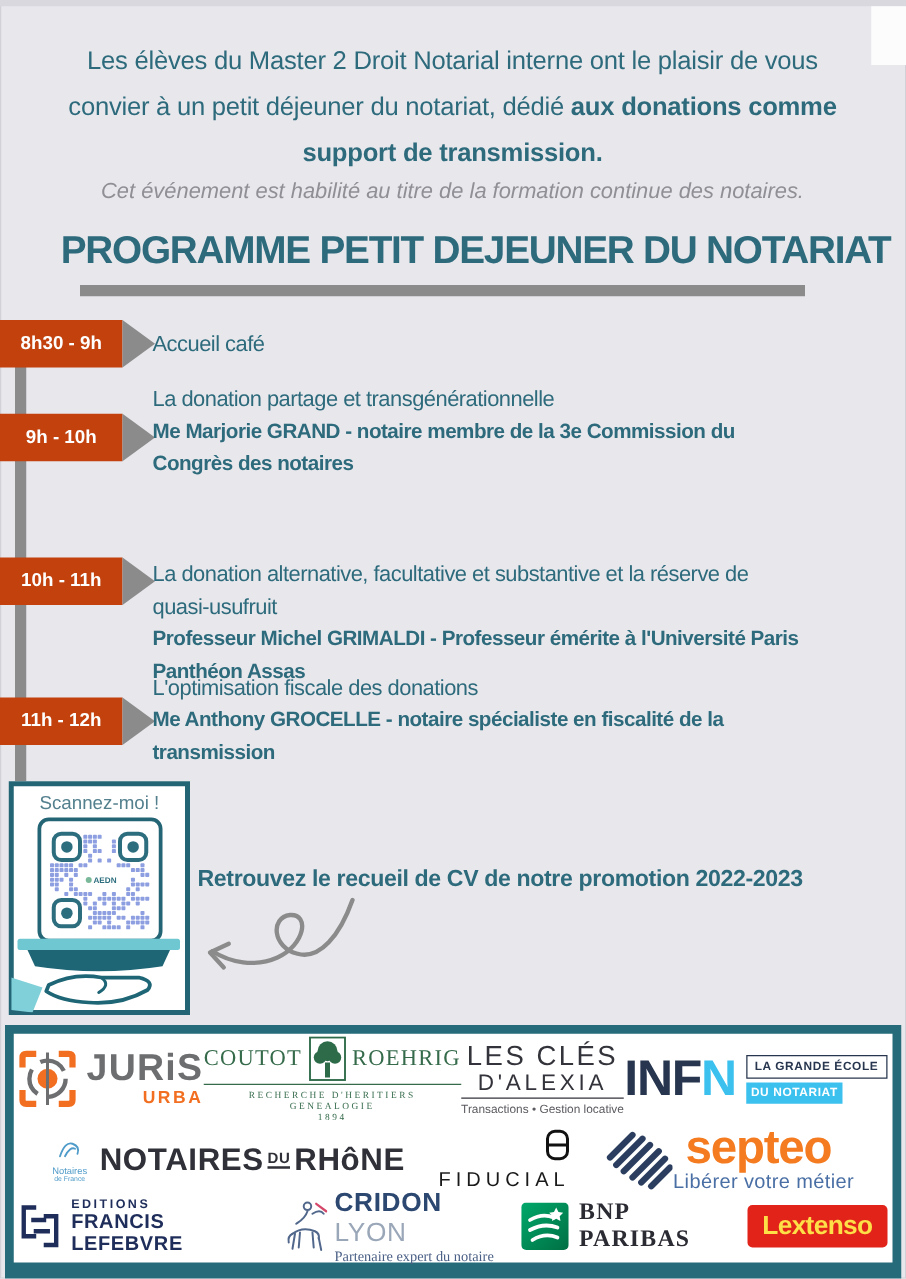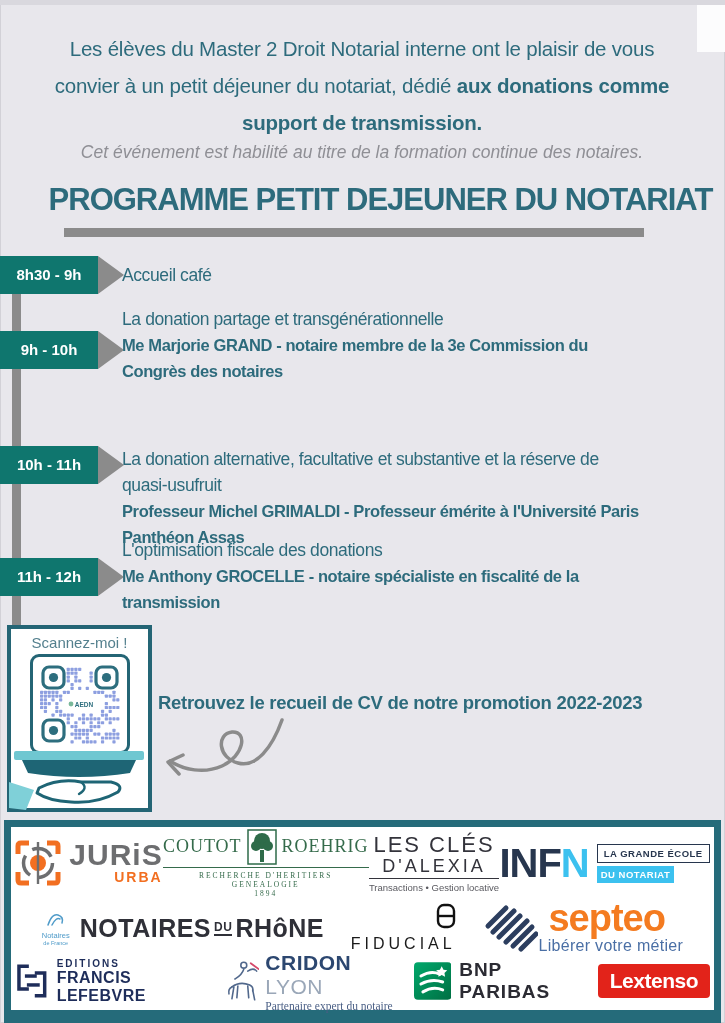--- a/index.html
+++ b/index.html
@@ -26,21 +26,21 @@
   
   .page-title {
     position:absolute; top:182px; left:18px; width:725px; text-align:center;
     color:#2d6b7c; font-weight:bold; font-size:31px; letter-spacing:-1px; white-space:nowrap;
   }
   .title-bar { position:absolute; top:228px; left:64px; width:580px; height:9px; background:#8b8b8b; }
 
   
   .tl-line { position:absolute; left:12px; top:256px; width:9px; height:376px; background:#8b8b8b; }
   .badge {
-    position:absolute; left:0; width:98px; height:38px; background:#0f766e;
+    position:absolute; left:0; width:98px; height:38px; background:#c2410c;
     color:#ffffff; font-weight:bold; font-size:15px; line-height:38px; text-align:center;
   }
   .badge::after {
     content:""; position:absolute; left:98px; top:0;
     border-top:19px solid transparent; border-bottom:19px solid transparent;
     border-left:26px solid #8b8b8b;
   }
   .tl-text { position:absolute; left:122px; width:600px; color:#2d6b7c; line-height:26px; white-space:nowrap; }
   .tl-topic { font-size:17.5px; letter-spacing:-0.4px; }
   .tl-speaker { font-size:16.5px; font-weight:bold; letter-spacing:-0.4px; }
@@ -108,24 +108,24 @@
 
   .efl-text { margin-left:8px; color:#1e2d5a; }
   .efl-1 { font-size:10px; font-weight:bold; letter-spacing:2px; }
   .efl-2 { font-size:16px; font-weight:bold; letter-spacing:0.5px; }
 
   .cridon-text { margin-left:6px; }
   .cridon-1 { font-size:21px; font-weight:bold; color:#2c4770; letter-spacing:0.5px; }
   .cridon-1 .lyon { font-weight:normal; color:#9aa7b8; }
   .cridon-sub { font-family:"Liberation Serif", serif; font-size:11.5px; color:#4a5f85; margin-top:1px; }
 
-  .bnp-name { color:#2b2b33; font-weight:bold; font-size:19px; letter-spacing:1px; margin-left:8px; }
+  .bnp-name { color:#2b2b33; font-weight:bold; font-size:19px; letter-spacing:1px; margin-left:8px;font-family:Liberation Serif, serif; }
 
   .lextenso { background:#e2231a; border-radius:4px; padding:5px 12px; }
-  .lextenso-name { color:#ffffff; font-weight:bold; font-size:21px; letter-spacing:-0.5px; }
+  .lextenso-name { color:#fde047; font-weight:bold; font-size:21px; letter-spacing:-0.5px; }
 </style>
 </head>
 <body>
 
 <div class="page">
   <div class="top-strip"></div>
   <div class="corner-box"></div>
 
   <div class="intro">
     <span>Les élèves du Master 2 Droit Notarial interne ont le plaisir de vous</span><br>

